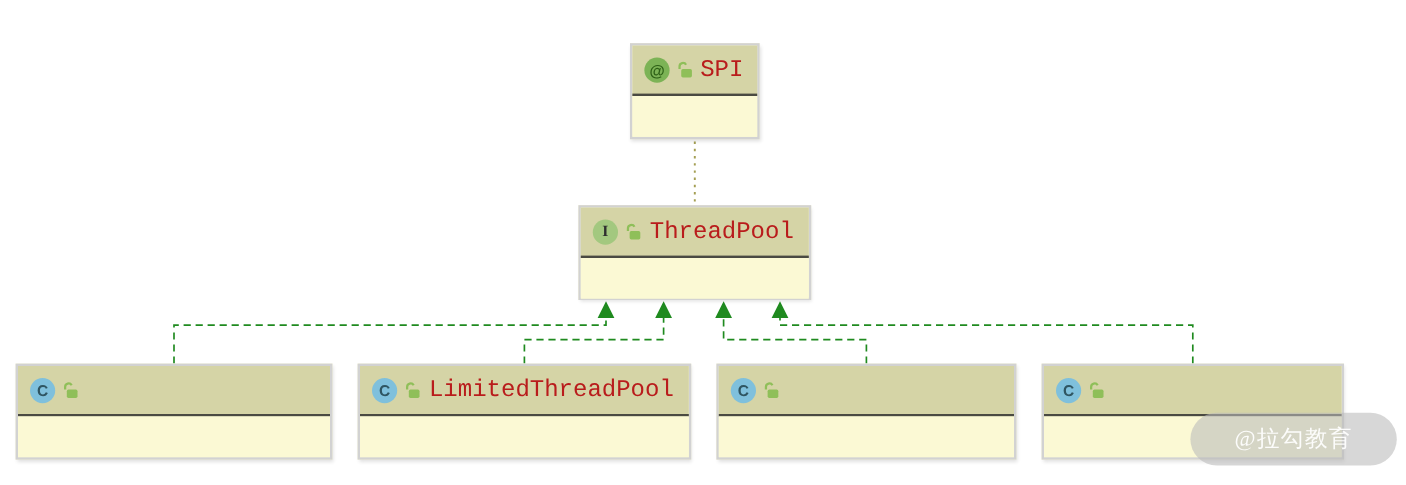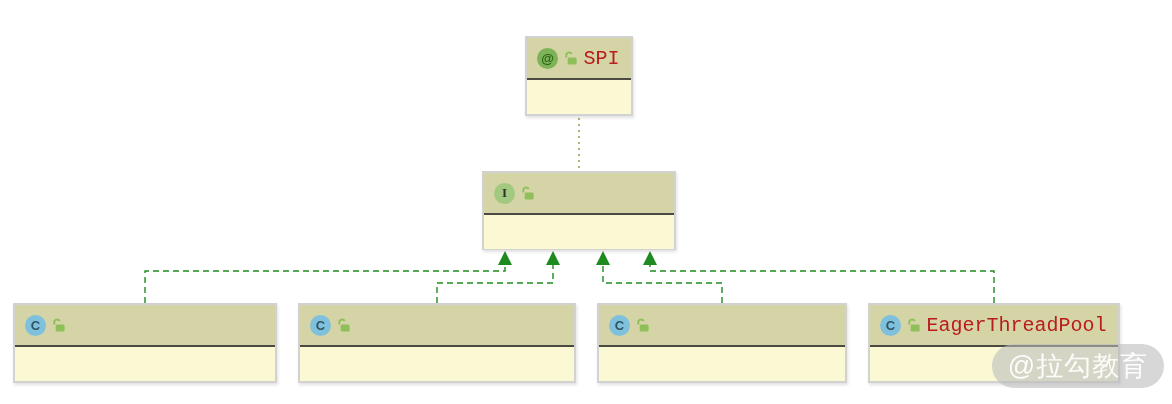--- a/index.html
+++ b/index.html
@@ -34,21 +34,21 @@
   .n-spi        {left:525px;top:36px; width:108px;height:80px;}
   .n-threadpool {left:482px;top:171px;width:194px;height:79px;}
   .n-cached     {left:13px; top:303px;width:264px;height:80px;}
   .n-limited    {left:298px;top:303px;width:278px;height:80px;}
   .n-fixed      {left:597px;top:303px;width:250px;height:80px;}
   .n-eager      {left:868px;top:303px;width:252px;height:80px;}
   .watermark{
     position:absolute;left:992px;top:344px;width:172px;height:44px;
     background:rgba(186,186,186,0.58);border-radius:22px;
     display:flex;align-items:center;justify-content:center;
-    font-family:Liberation Sans, sans-serif;font-size:27px;
+    font-family:Liberation Serif, serif;font-size:19px;
     color:rgba(255,255,255,0.92);letter-spacing:1px;z-index:5;
   }
 </style>
 </head>
 <body>
 
 <svg class="edges" viewBox="0 0 1172 404">
 
   <path d="M579,118 L579,170" stroke="#a49e52" stroke-width="1.6" stroke-dasharray="2 4" fill="none"></path>
 
@@ -75,20 +75,21 @@
   <div class="node-body"></div>
 </div>
 
 <div class="node n-threadpool">
   <div class="node-header">
     <span class="badge badge-interface">I</span>
     <svg class="lock" width="15" height="15" viewBox="0 0 16 16">
       <path d="M3.5 7 V4.8 a3.1 3.1 0 0 1 5.8-1.6" fill="none" stroke="#8fbf59" stroke-width="2"></path>
       <rect x="5" y="7" width="9.5" height="7.5" rx="1.5" fill="#8fbf59"></rect>
     </svg>
+    <span class="node-label">ThreadPool</span>
   </div>
   <div class="node-body"></div>
 </div>
 
 <div class="node n-cached">
   <div class="node-header">
     <span class="badge badge-class">C</span>
     <svg class="lock" width="15" height="15" viewBox="0 0 16 16">
       <path d="M3.5 7 V4.8 a3.1 3.1 0 0 1 5.8-1.6" fill="none" stroke="#8fbf59" stroke-width="2"></path>
       <rect x="5" y="7" width="9.5" height="7.5" rx="1.5" fill="#8fbf59"></rect>
@@ -97,20 +98,21 @@
   <div class="node-body"></div>
 </div>
 
 <div class="node n-limited">
   <div class="node-header">
     <span class="badge badge-class">C</span>
     <svg class="lock" width="15" height="15" viewBox="0 0 16 16">
       <path d="M3.5 7 V4.8 a3.1 3.1 0 0 1 5.8-1.6" fill="none" stroke="#8fbf59" stroke-width="2"></path>
       <rect x="5" y="7" width="9.5" height="7.5" rx="1.5" fill="#8fbf59"></rect>
     </svg>
+    <span class="node-label">LimitedThreadPool</span>
   </div>
   <div class="node-body"></div>
 </div>
 
 <div class="node n-fixed">
   <div class="node-header">
     <span class="badge badge-class">C</span>
     <svg class="lock" width="15" height="15" viewBox="0 0 16 16">
       <path d="M3.5 7 V4.8 a3.1 3.1 0 0 1 5.8-1.6" fill="none" stroke="#8fbf59" stroke-width="2"></path>
       <rect x="5" y="7" width="9.5" height="7.5" rx="1.5" fill="#8fbf59"></rect>
@@ -119,18 +121,17 @@
   <div class="node-body"></div>
 </div>
 
 <div class="node n-eager">
   <div class="node-header">
     <span class="badge badge-class">C</span>
     <svg class="lock" width="15" height="15" viewBox="0 0 16 16">
       <path d="M3.5 7 V4.8 a3.1 3.1 0 0 1 5.8-1.6" fill="none" stroke="#8fbf59" stroke-width="2"></path>
       <rect x="5" y="7" width="9.5" height="7.5" rx="1.5" fill="#8fbf59"></rect>
     </svg>
-    <span class="node-label">EagerThreadPool</span>
   </div>
   <div class="node-body"></div>
 </div>
 
 <div class="watermark">@拉勾教育</div>
 
 </body></html>

